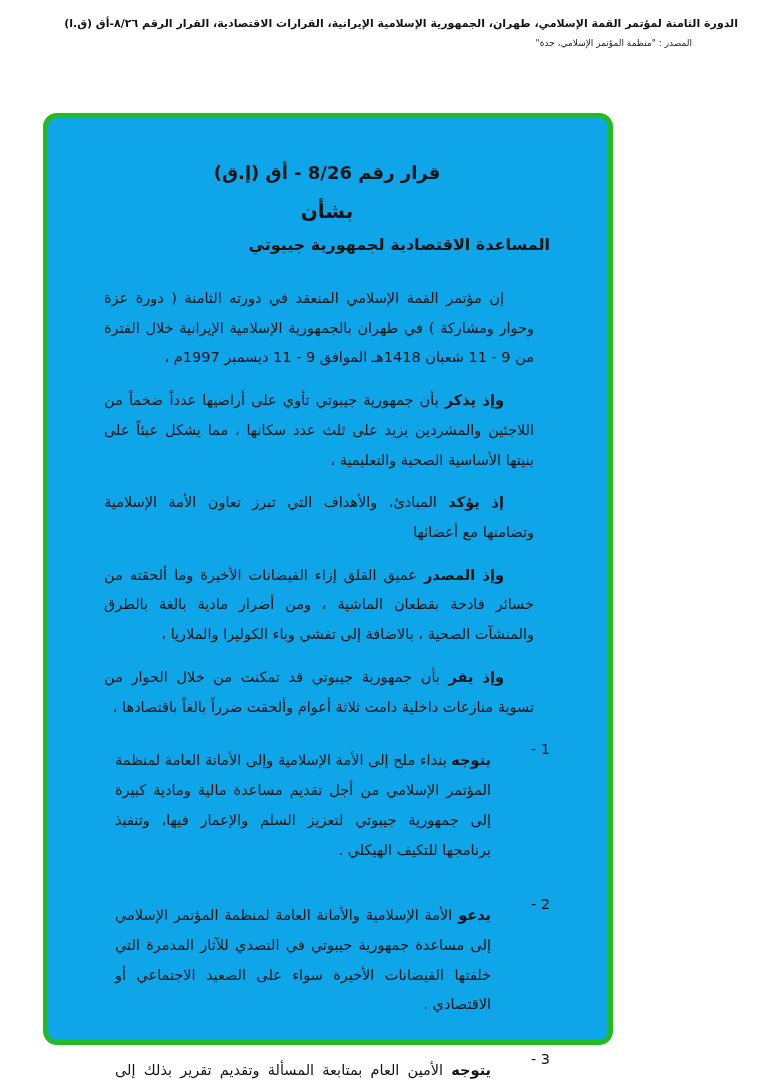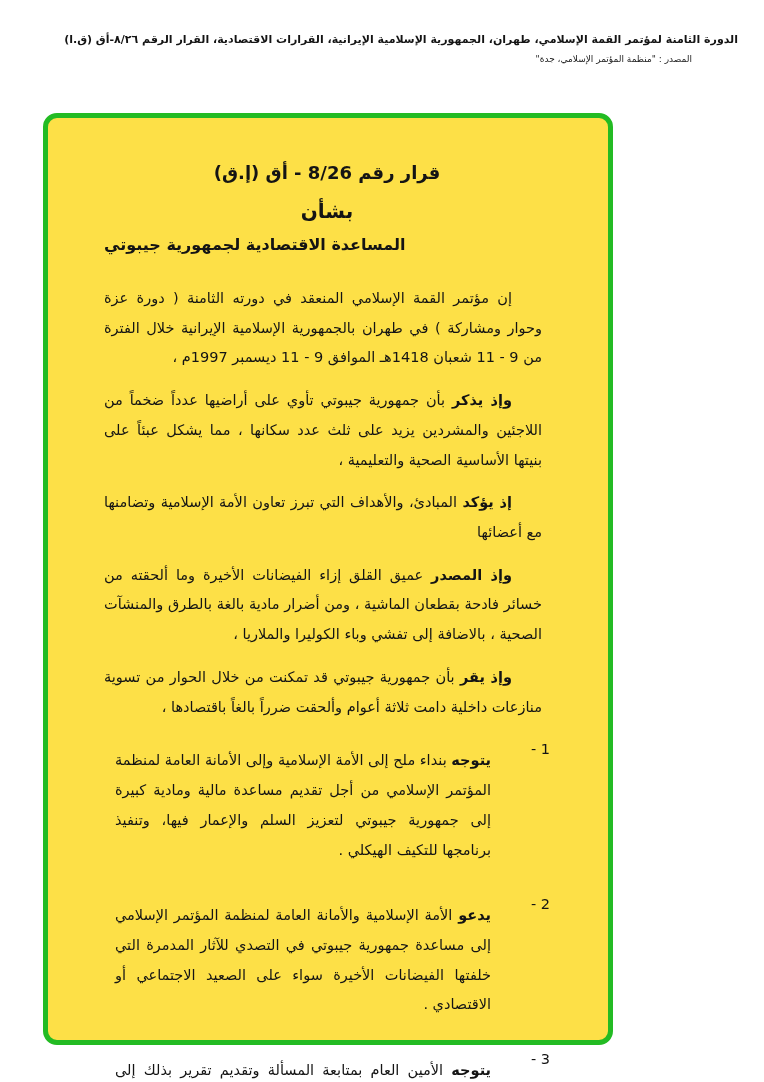--- a/index.html
+++ b/index.html
@@ -8,21 +8,21 @@
     width: 764px; height: 1082px;
     background: #ffffff;
     position: relative;
     font-family: "DejaVu Sans", sans-serif;
     color: #141414;
     overflow: hidden;
   }
   
   .top-header {
     position: absolute;
-    top: 32px; right: 26px; left: 20px;
+    top: 16px; right: 26px; left: 20px;
     direction: rtl;
     text-align: right;
   }
   .header-line1 {
     font-weight: bold;
     font-size: 11px;
     line-height: 1.5;
     white-space: nowrap;
     letter-spacing: 0;
   }
@@ -32,51 +32,51 @@
     margin-right: 46px;
     color: #222222;
   }
   
   .green-frame {
     position: absolute;
     top: 113px; left: 43px;
     width: 570px; height: 932px;
     border: 5px solid #23bb23;
     border-radius: 14px;
-    background: #fde047;
+    background: #0ea5e9;
     text-decoration: underline;
   }
   .doc {
     position: absolute; inset: 0;
     padding: 44px 58px 20px 56px;
     direction: rtl;
   }
   .title {
     text-align: center;
     font-weight: bold;
     font-size: 18px;
     margin: 0 0 16px 0;
   }
   .subtitle {
     text-align: center;
     font-weight: bold;
     font-size: 20px;
     margin: 0 0 12px 0;
   }
   .subject {
-    text-align: left;
+    text-align: right;
     font-weight: bold;
     font-size: 16px;
     margin: 0 0 30px 0;
   }
   .para {
     font-size: 14.5px;
     line-height: 2.05;
     text-align: justify;
-    margin: 0 8px 13px 0;
+    margin: 0 16px 13px 0;
     text-indent: 30px;
   }
   .para .lead { font-weight: bold; }
   .items { margin-top: 4px; }
   .item {
     display: flex;
     margin: 0 0 14px 0;
   }
   .item .num {
     flex: 0 0 48px;

